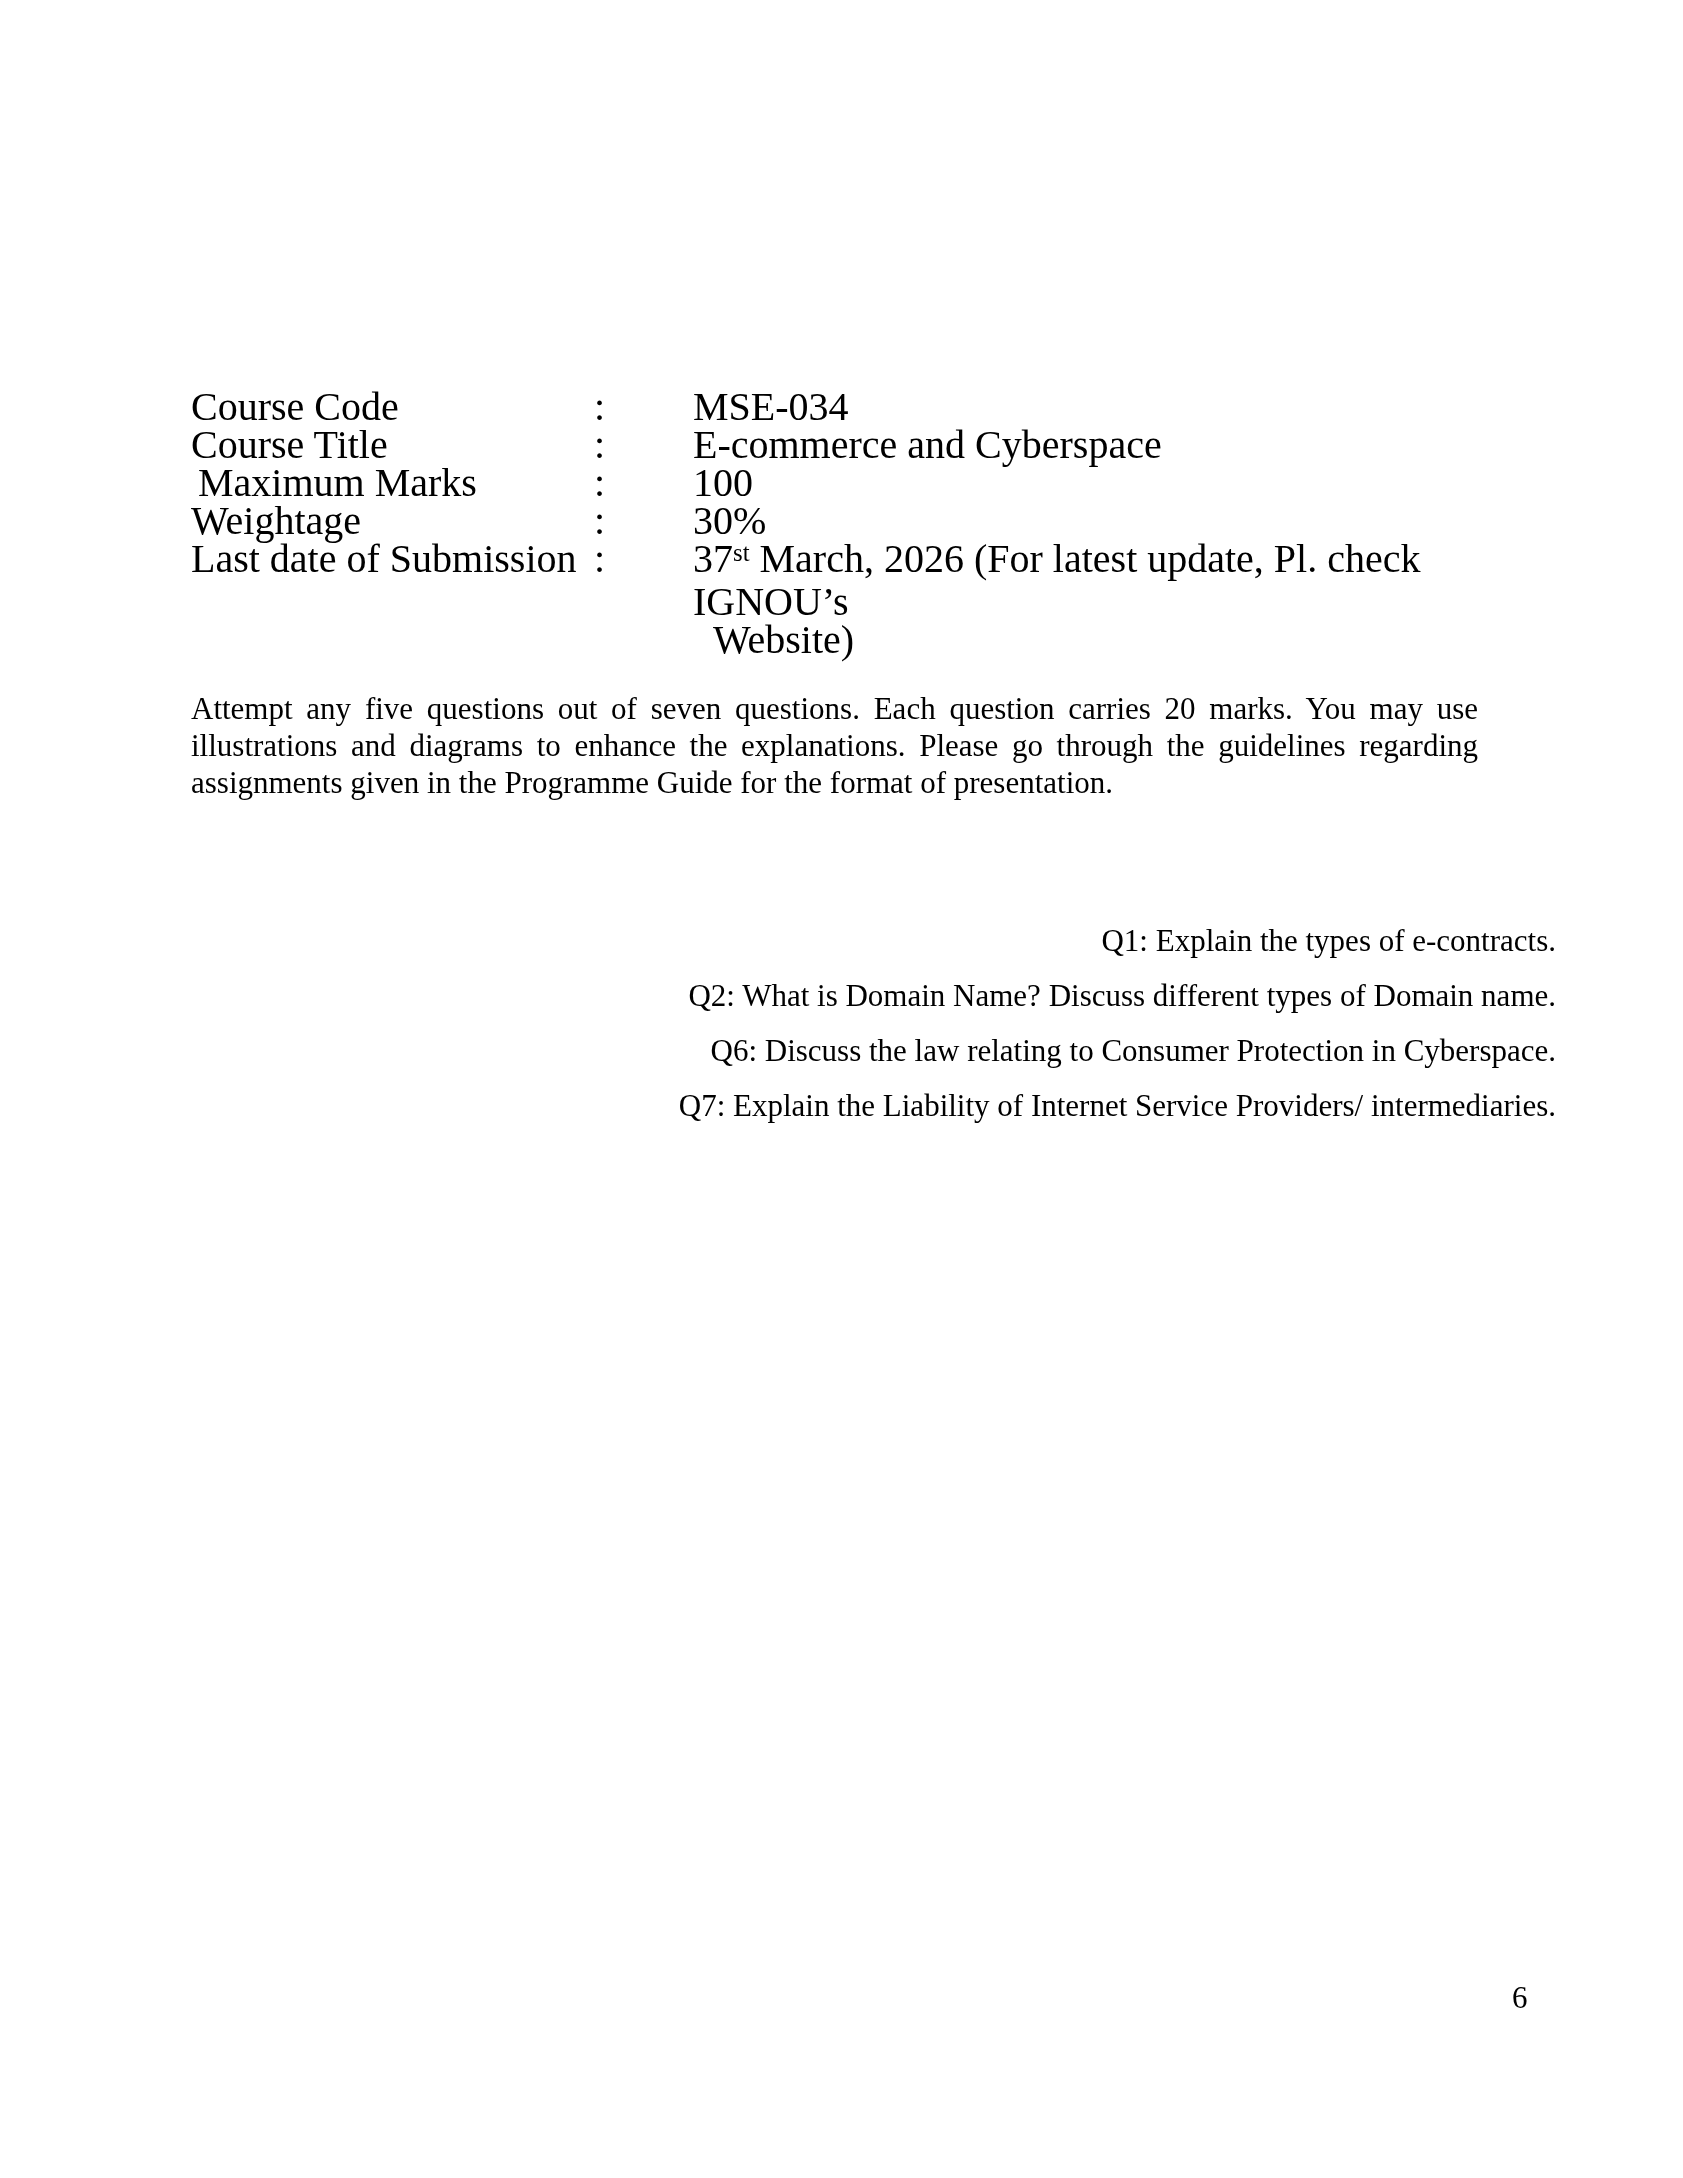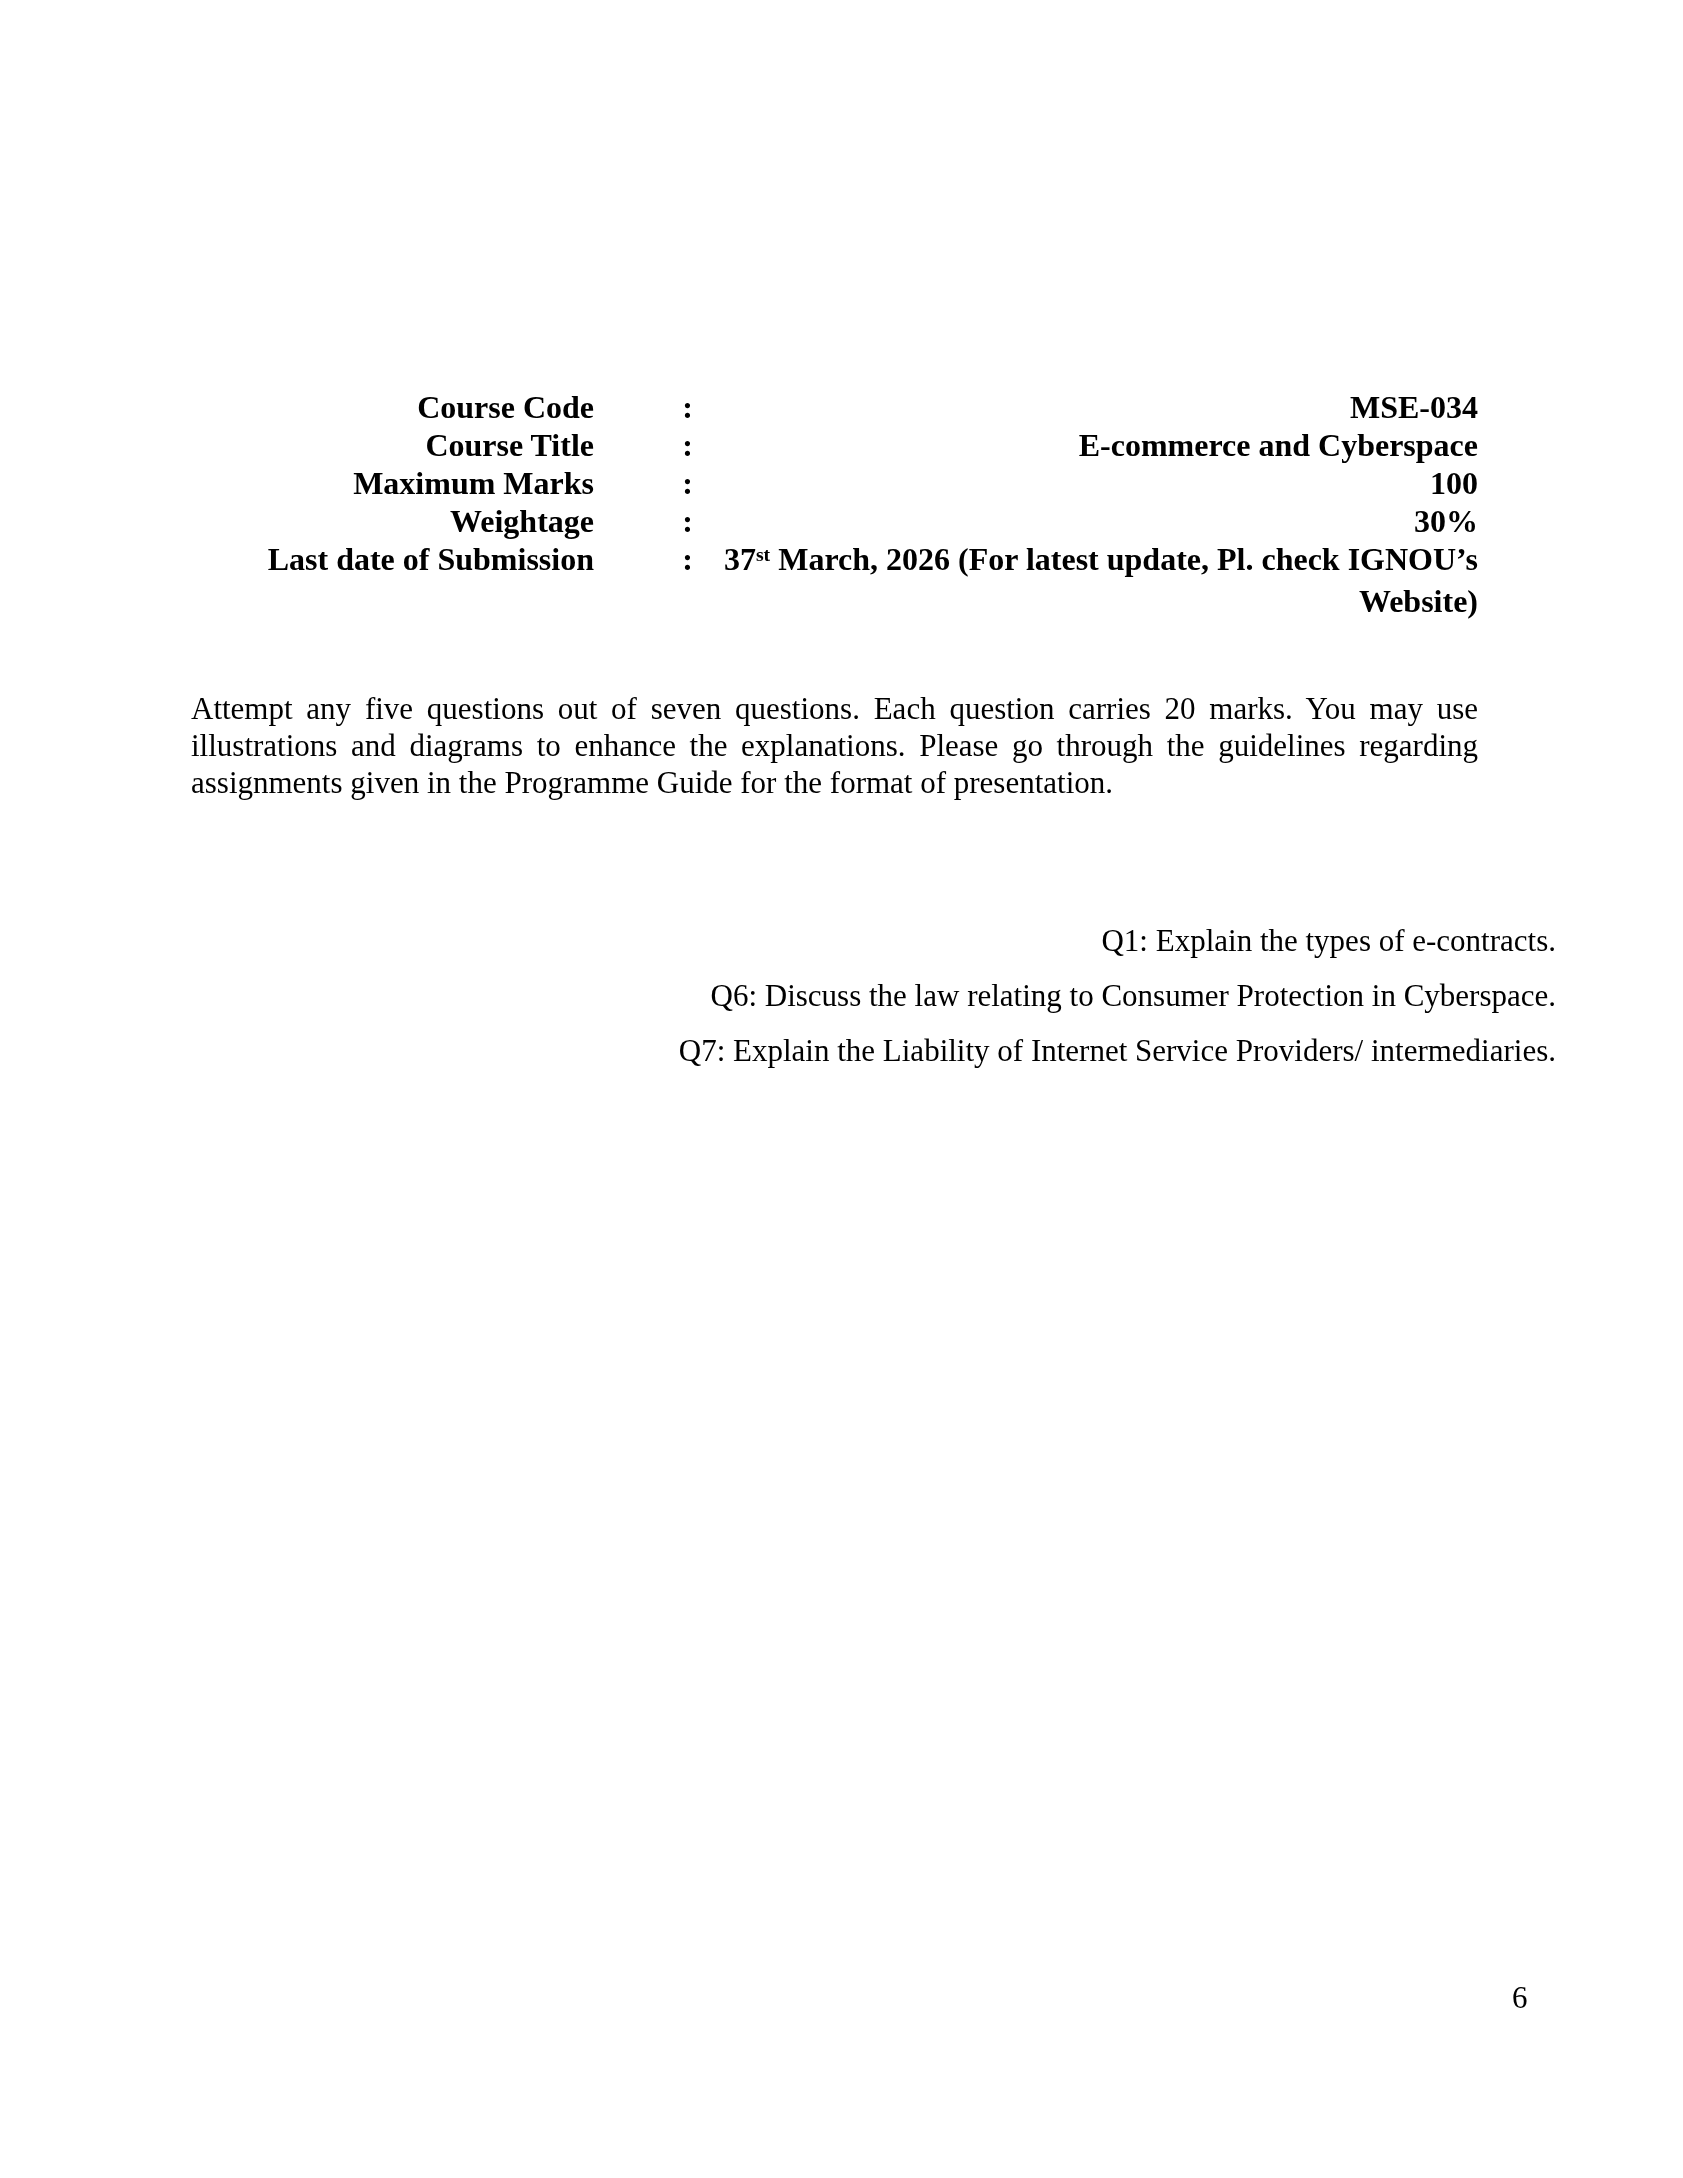--- a/index.html
+++ b/index.html
@@ -12,24 +12,23 @@
     color: #000000;
     overflow: hidden;
   }
 
   
   .info-table {
     position: absolute;
     left: 191px;
     top: 388px;
     width: 1287px;
-    font-weight: bold;
-    font-size: 32px;
+    font-weight: normal;
+    font-size: 40px;
     line-height: 38px;
-    text-align: right;
   }
   .info-row {
     display: grid;
     grid-template-columns: 403px 99px 785px;
   }
   .info-row .label { white-space: pre; }
   .info-row.indent-label .label { padding-left: 7px; }
   .info-row .colon { }
   .info-row .value { }
   .value-line2 { padding-left: 20px; }
@@ -104,18 +103,19 @@
     <span class="label">Last date of Submission</span>
     <span class="colon">:</span>
     <span class="value"><span>37</span><sup class="ord">st</sup><span> March, 2026 (For latest update, Pl. check IGNOU’s</span><div class="value-line2">Website)</div></span>
   </div>
 </div>
 
 <div class="instructions">Attempt any five questions out of seven questions. Each question carries 20 marks. You may use illustrations and diagrams to enhance the explanations. Please go through the guidelines regarding assignments given in the Programme Guide for the format of presentation.</div>
 
 <div class="questions">
   <div class="question">Q1: Explain the types of e-contracts.</div>
+  <div class="question">Q2: What is Domain Name? Discuss different types of Domain name.</div>
   <div class="question">Q6: Discuss the law relating to Consumer Protection in Cyberspace.</div>
   <div class="question">Q7: Explain the Liability of Internet Service Providers/ intermediaries.</div>
 </div>
 
 <div class="page-number">6</div>
 
 
 </body></html>

